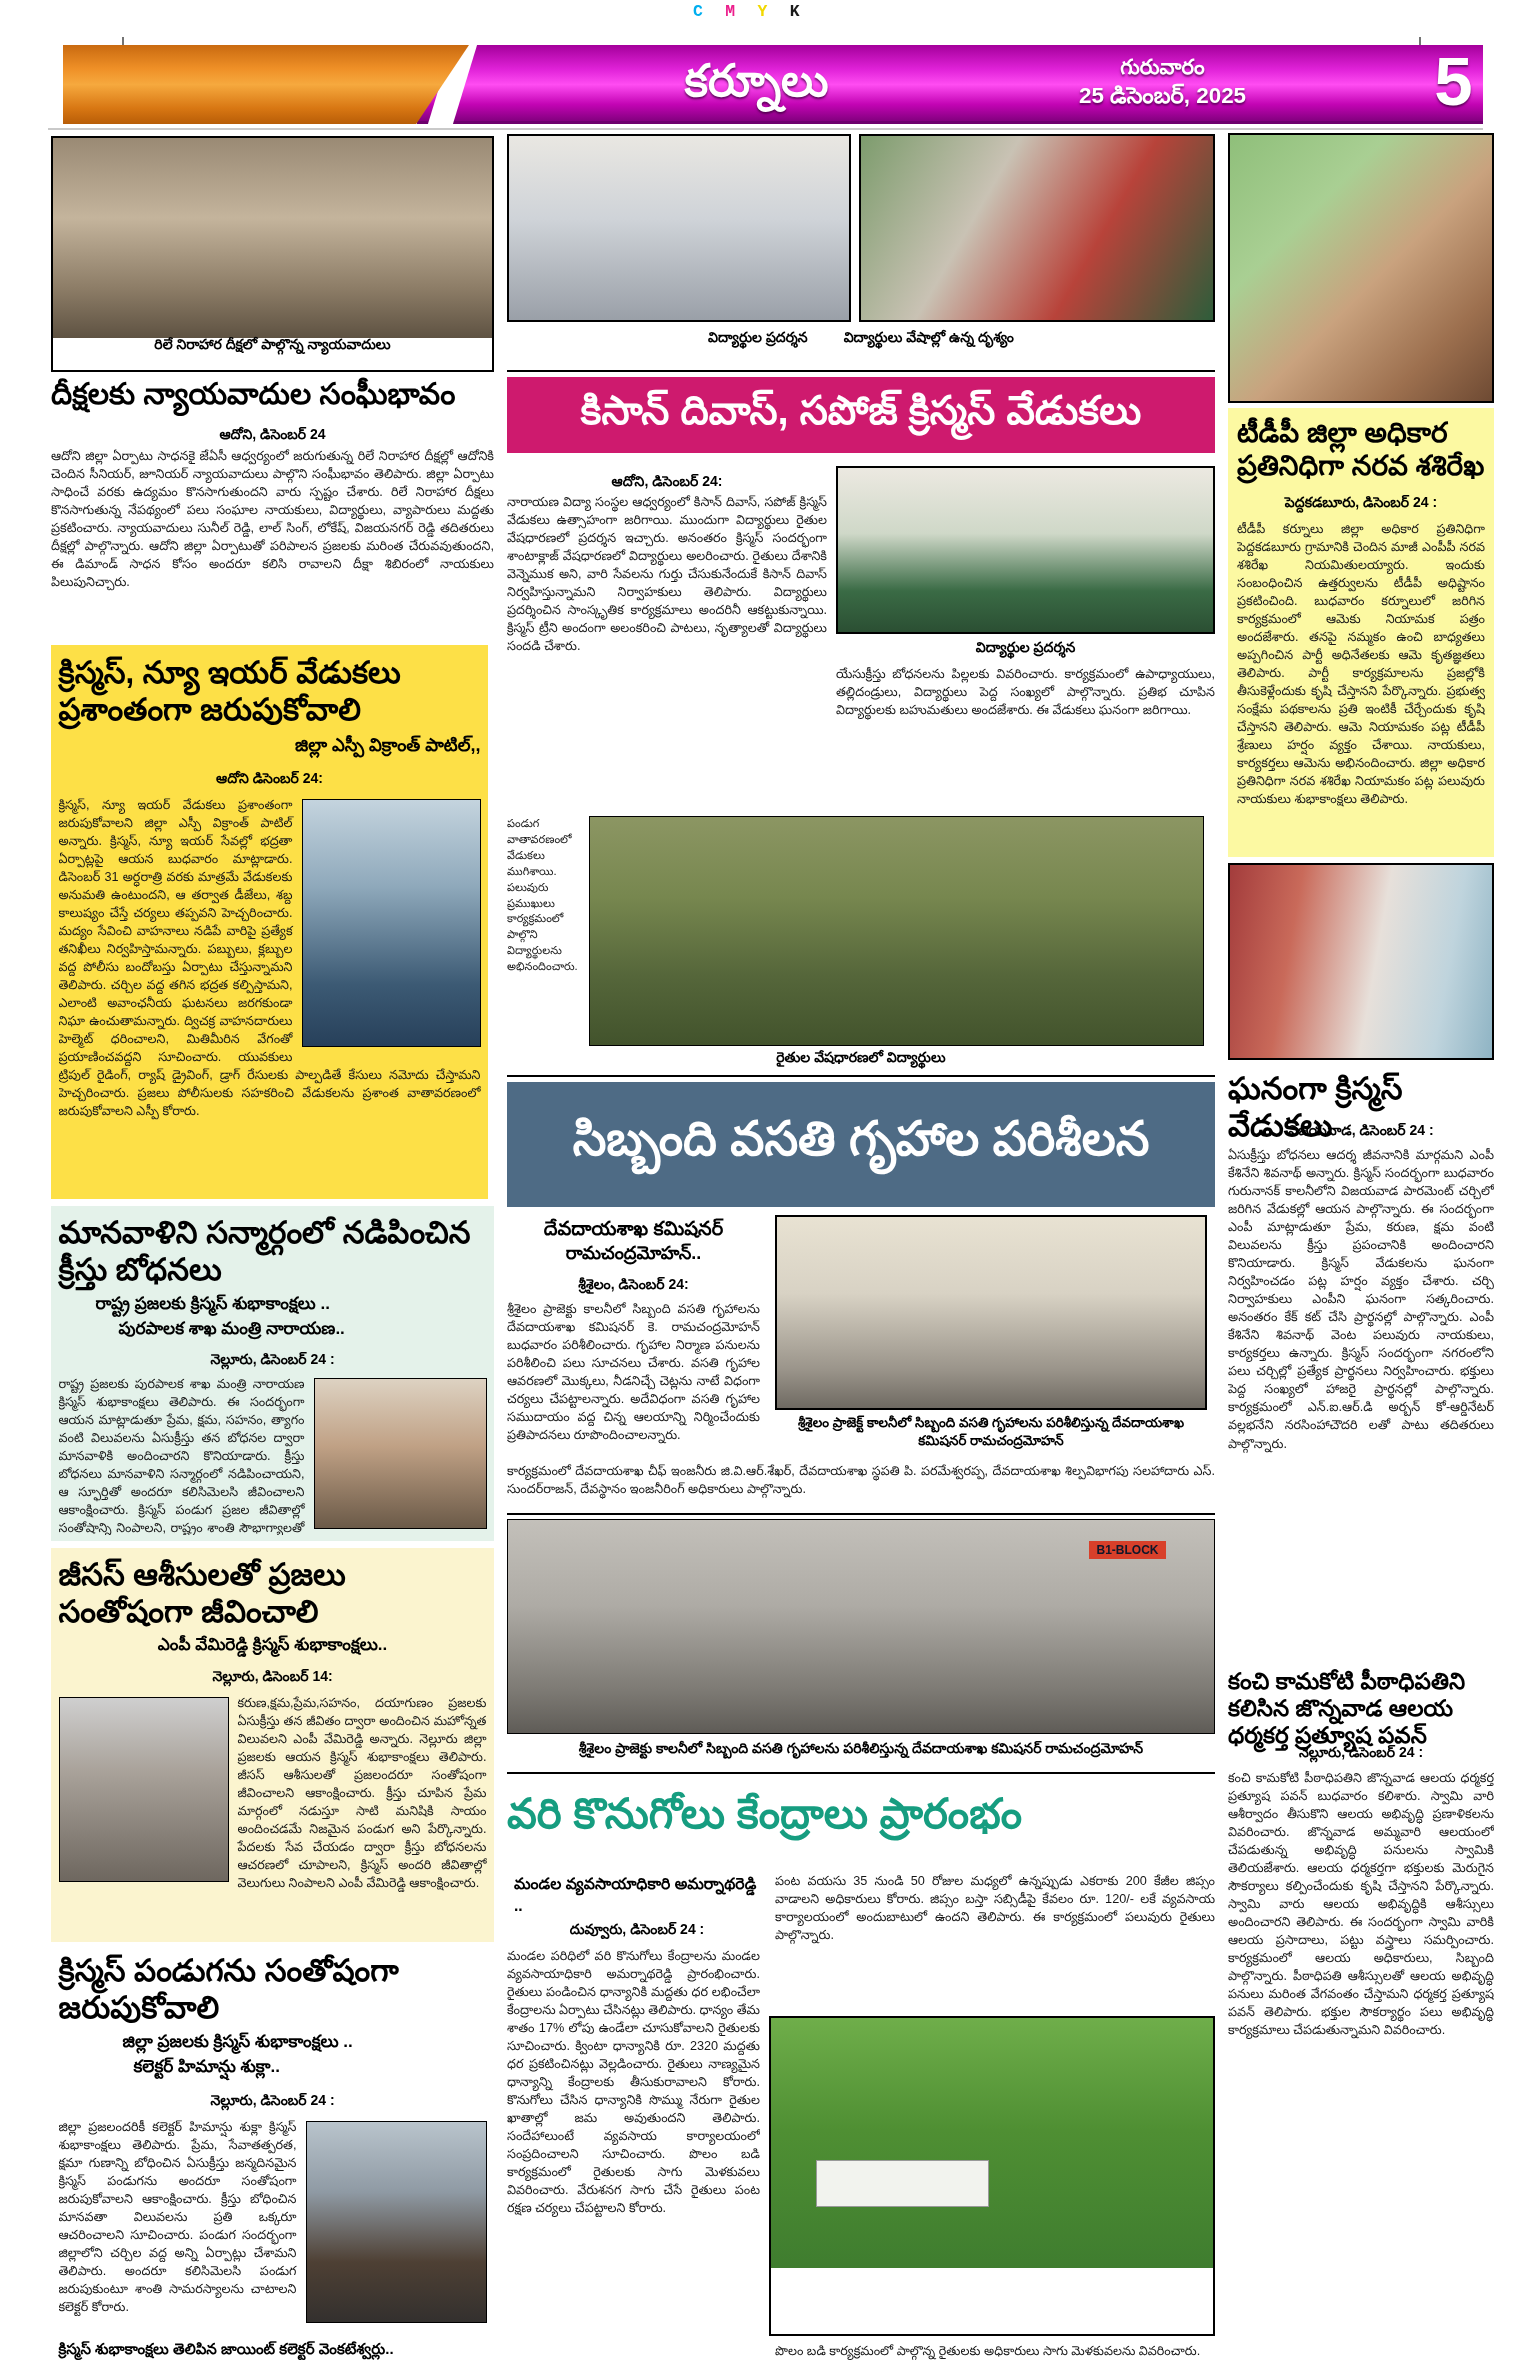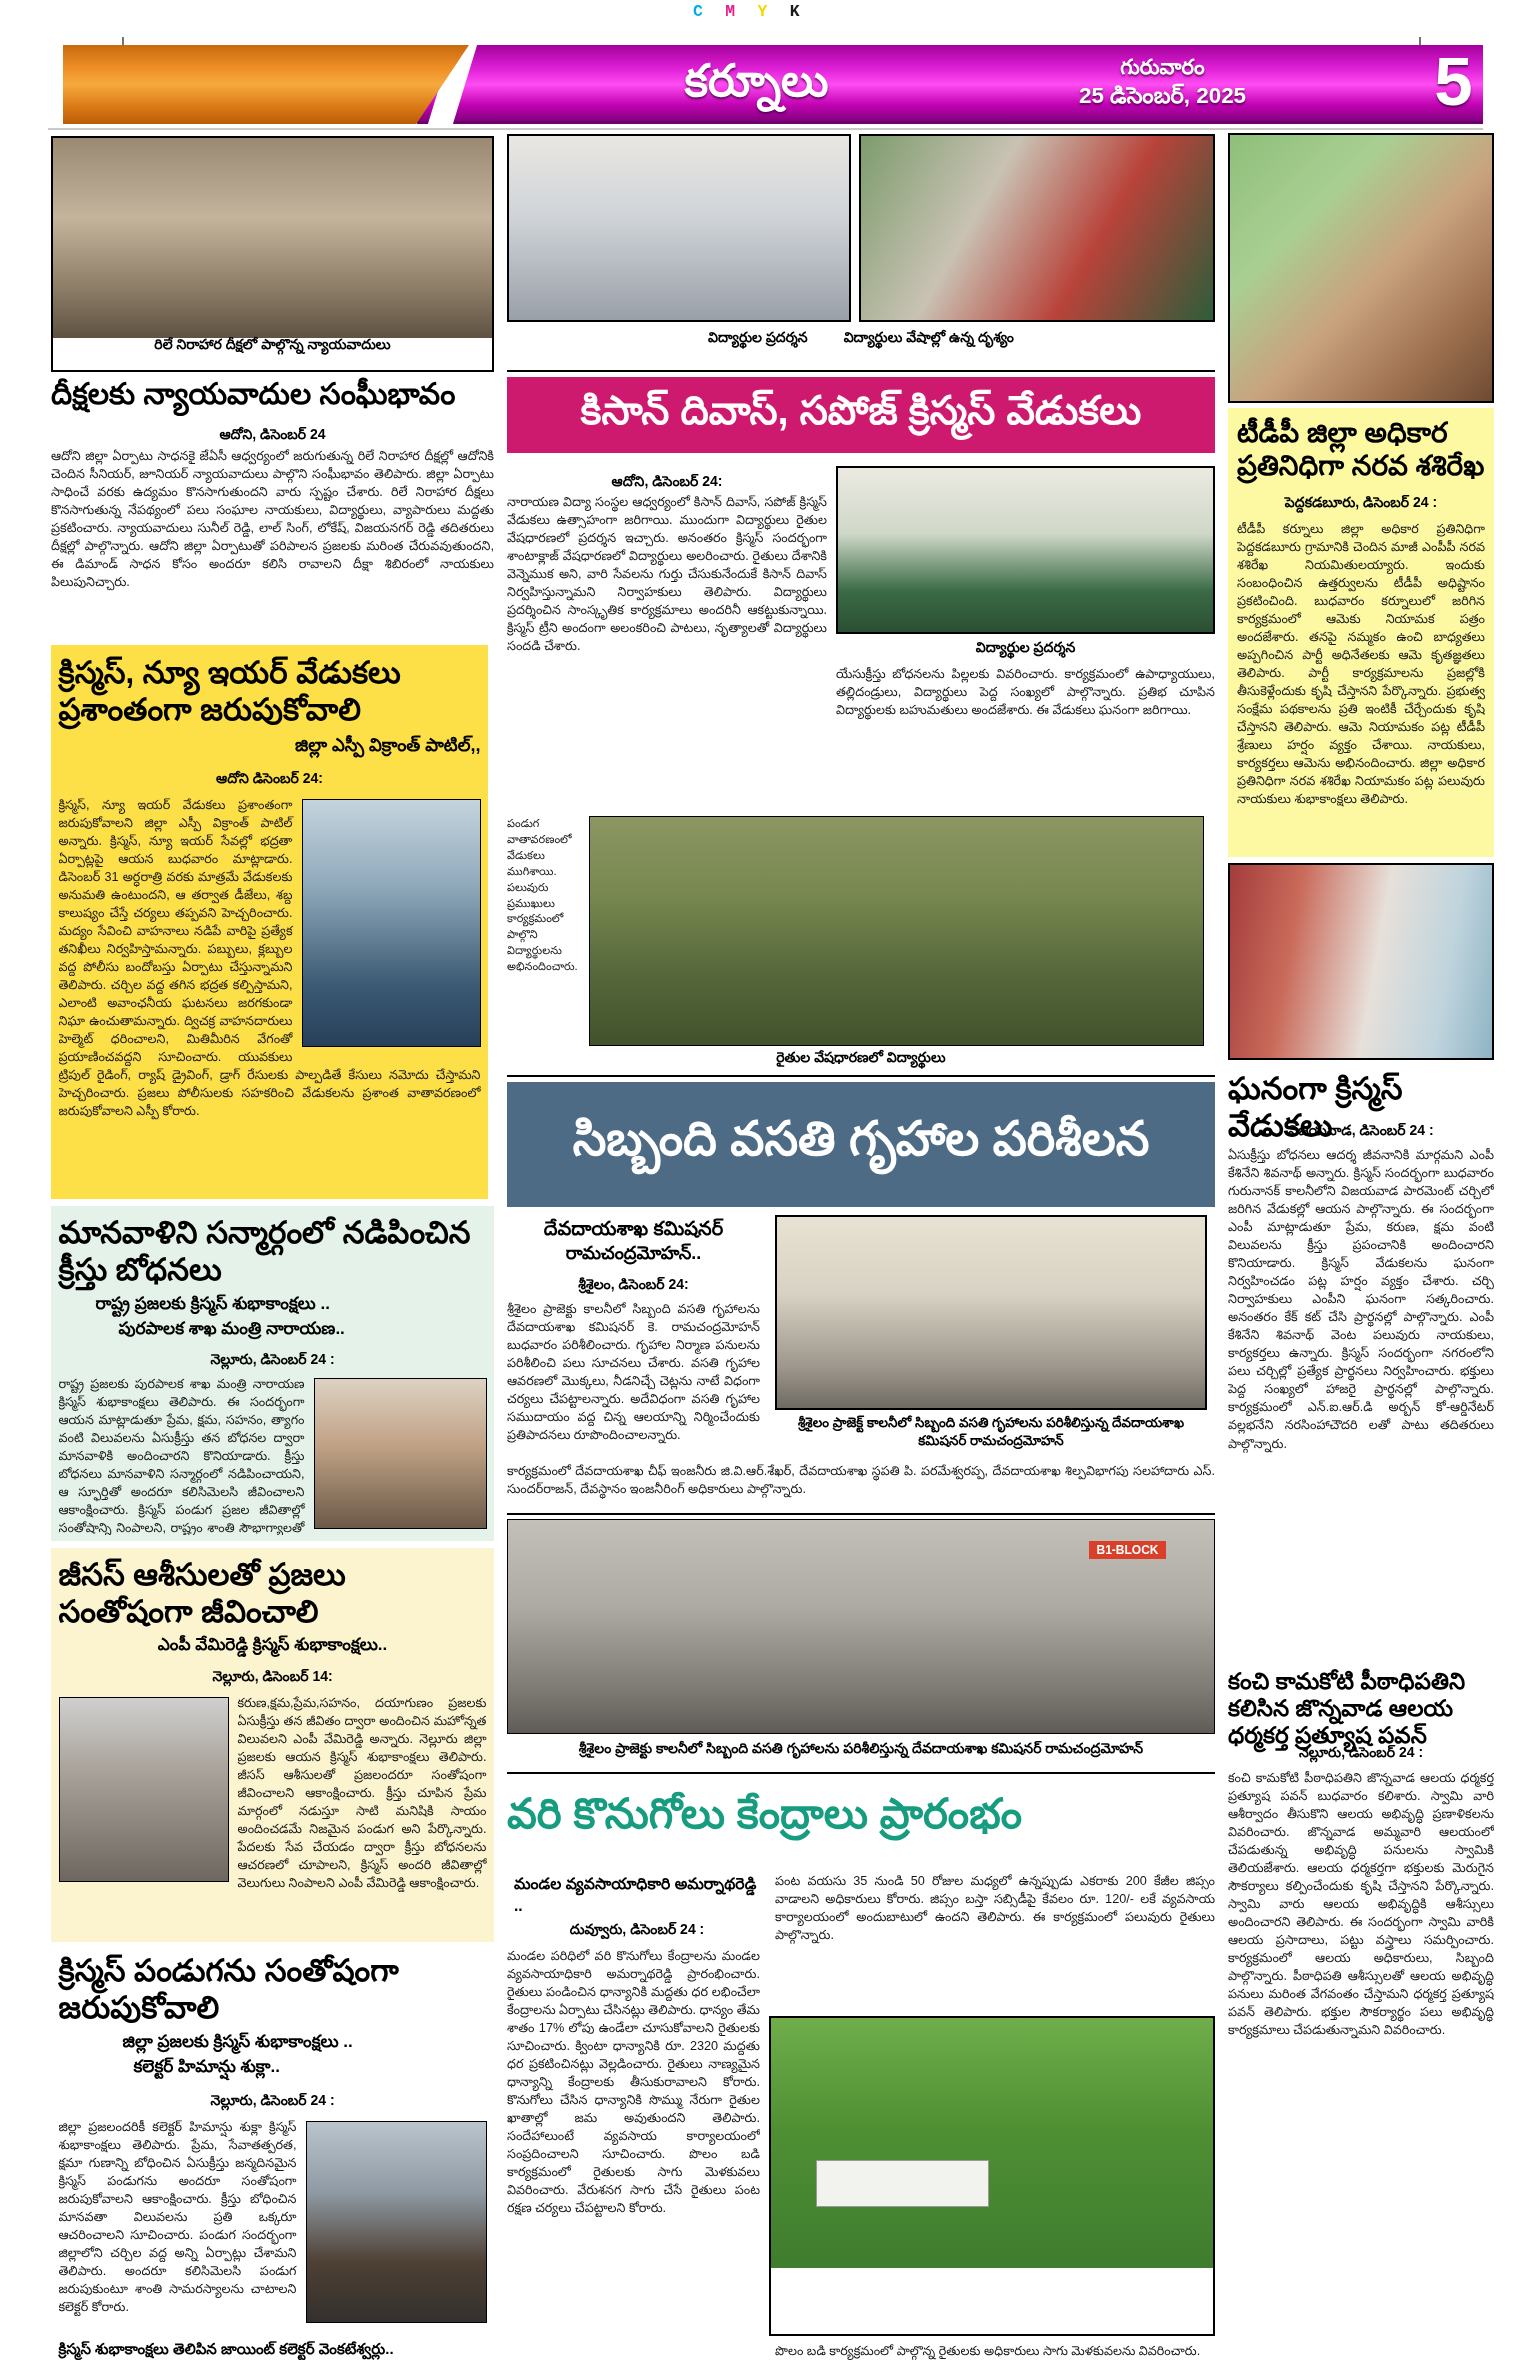--- a/index.html
+++ b/index.html
@@ -152,21 +152,21 @@
     <p>శ్రీశైలం ప్రాజెక్టు కాలనీలో సిబ్బంది వసతి గృహాలను దేవదాయశాఖ కమిషనర్ కె. రామచంద్రమోహన్ బుధవారం పరిశీలించారు. గృహాల నిర్మాణ పనులను పరిశీలించి పలు సూచనలు చేశారు. వసతి గృహాల ఆవరణలో మొక్కలు, నీడనిచ్చే చెట్లను నాటే విధంగా చర్యలు చేపట్టాలన్నారు. అదేవిధంగా వసతి గృహాల సముదాయం వద్ద చిన్న ఆలయాన్ని నిర్మించేందుకు ప్రతిపాదనలు రూపొందించాలన్నారు.</p>
   </div>
   <div class="abs photo" style="left:775px;top:1215px;width:432px;height:195px;background:linear-gradient(180deg,#e8e2d2 0%,#d8d2c4 40%,#9a948a 80%,#6f6a62 100%)"></div>
   <div class="abs cap" style="left:775px;top:1415px;width:432px;font-size:13.4px">శ్రీశైలం ప్రాజెక్ట్ కాలనీలో సిబ్బంది వసతి గృహాలను పరిశీలిస్తున్న దేవదాయశాఖ కమిషనర్ రామచంద్రమోహన్</div>
   <div class="abs bd" style="left:507px;top:1462px;width:708px;height:46px;overflow:hidden">
     <p>కార్యక్రమంలో దేవదాయశాఖ చీఫ్ ఇంజనీరు జి.వి.ఆర్.శేఖర్, దేవదాయశాఖ స్థపతి పి. పరమేశ్వరప్ప, దేవదాయశాఖ శిల్పవిభాగపు సలహాదారు ఎస్. సుందర్‌రాజన్, దేవస్థానం ఇంజనీరింగ్ అధికారులు పాల్గొన్నారు.</p>
   </div>
   <div class="abs rule" style="left:507px;top:1513px;width:708px"></div>
 
   <div class="abs photo" style="left:507px;top:1519px;width:708px;height:215px;border-width:1.5px;background:linear-gradient(180deg,#c3c0ba 0%,#aeaba5 40%,#7d7a74 80%,#5f5c57 100%)">
-    <span style="position:absolute;left:581px;top:21px;background:#d8402a;color:#ffffff;font-weight:bold;font-size:12px;padding:2.2px 7.5px">B1-BLOCK</span>
+    <span style="position:absolute;left:581px;top:21px;background:#d8402a;color:#0f172a;font-weight:bold;font-size:12px;padding:2.2px 7.5px">B1-BLOCK</span>
   </div>
   <div class="abs cap" style="left:507px;top:1740px;width:708px">శ్రీశైలం ప్రాజెక్టు కాలనీలో సిబ్బంది వసతి గృహాలను పరిశీలిస్తున్న  దేవదాయశాఖ కమిషనర్ రామచంద్రమోహన్</div>
   <div class="abs rule" style="left:507px;top:1772px;width:708px"></div>
 
   <div class="abs hl" style="left:507px;top:1789px;width:708px;font-size:42px;color:#169d80">వరి కొనుగోలు కేంద్రాలు ప్రారంభం</div>
   <div class="abs sub" style="left:514px;top:1875px;width:246px;font-size:15.7px;text-align:left">మండల వ్యవసాయాధికారి అమర్నాథరెడ్డి ..</div>
   <div class="abs dl" style="left:514px;top:1921px;width:246px">దువ్వూరు, డిసెంబర్ 24 :</div>
   <div class="abs bd" style="left:507px;top:1947px;width:253px;height:416px;overflow:hidden">
     <p>మండల పరిధిలో వరి కొనుగోలు కేంద్రాలను మండల వ్యవసాయాధికారి అమర్నాథరెడ్డి ప్రారంభించారు. రైతులు పండించిన ధాన్యానికి మద్దతు ధర లభించేలా కేంద్రాలను ఏర్పాటు చేసినట్లు తెలిపారు. ధాన్యం తేమ శాతం 17% లోపు ఉండేలా చూసుకోవాలని రైతులకు సూచించారు. క్వింటా ధాన్యానికి రూ. 2320 మద్దతు ధర ప్రకటించినట్లు వెల్లడించారు. రైతులు నాణ్యమైన ధాన్యాన్ని కేంద్రాలకు తీసుకురావాలని కోరారు. కొనుగోలు చేసిన ధాన్యానికి సొమ్ము నేరుగా రైతుల ఖాతాల్లో జమ అవుతుందని తెలిపారు. సందేహాలుంటే వ్యవసాయ కార్యాలయంలో సంప్రదించాలని సూచించారు. పొలం బడి కార్యక్రమంలో రైతులకు సాగు మెళకువలు వివరించారు. వేరుశనగ సాగు చేసే రైతులు పంట రక్షణ చర్యలు చేపట్టాలని కోరారు.</p>
   </div>

